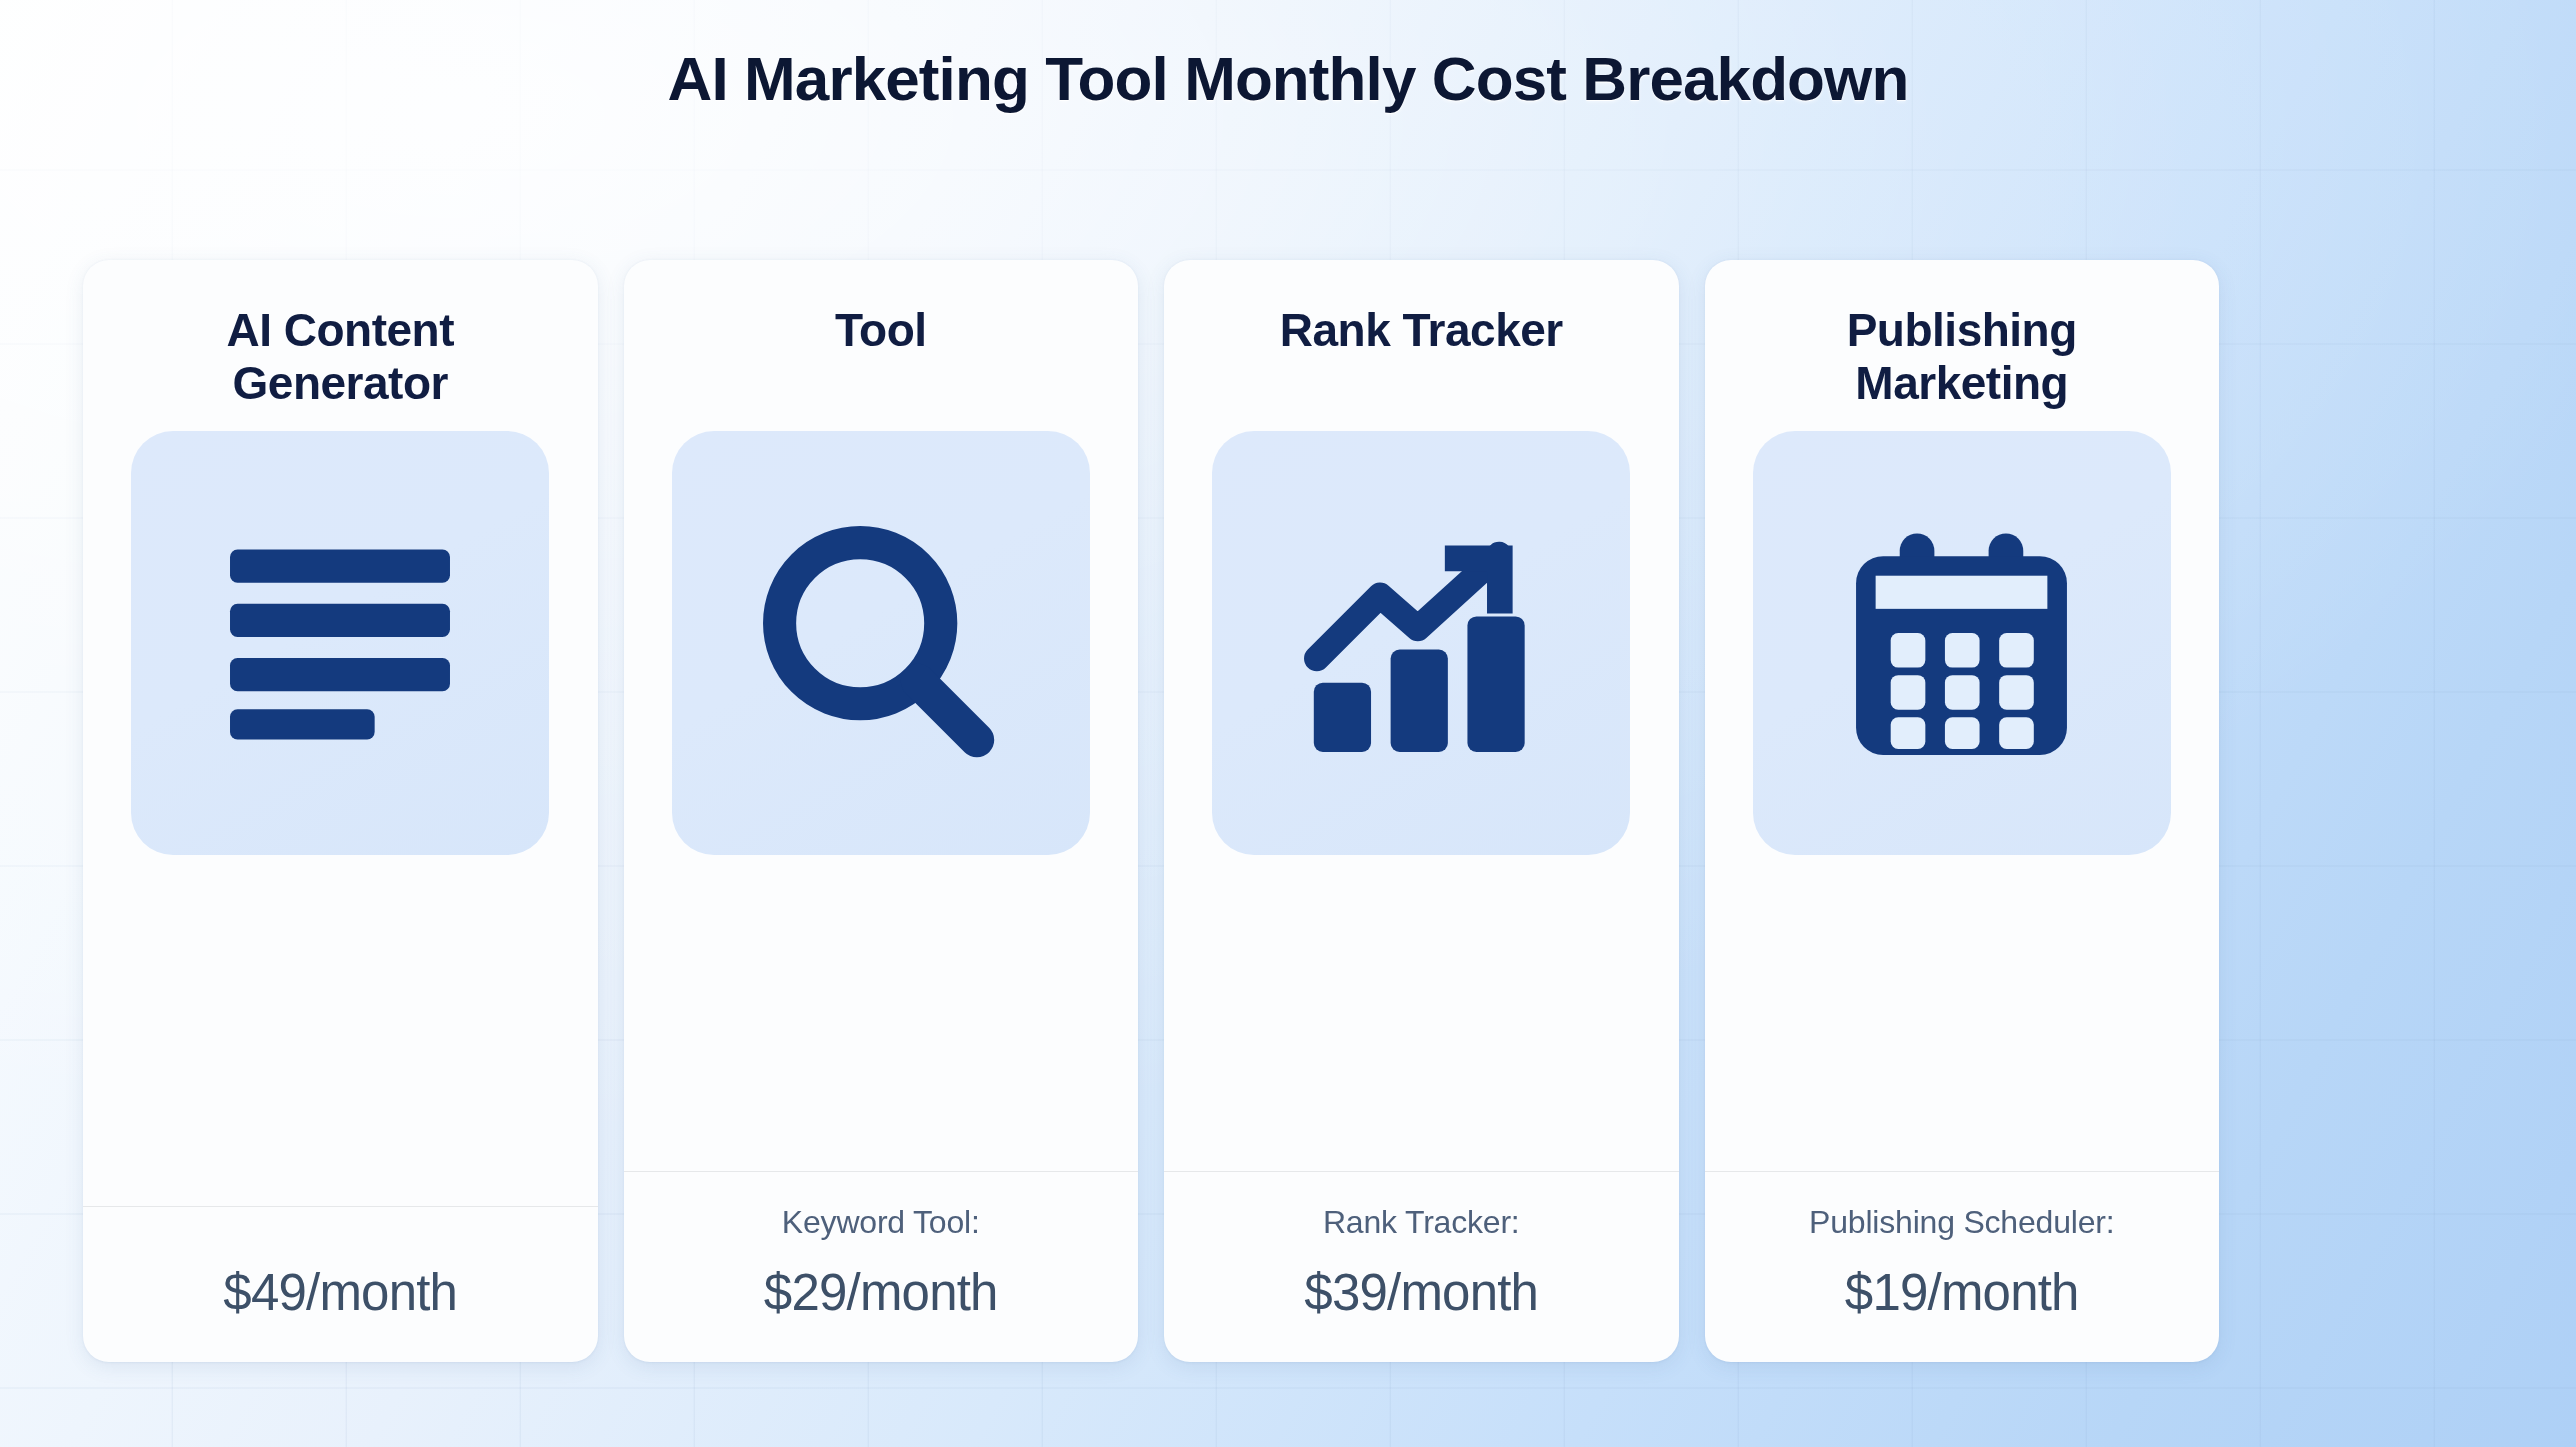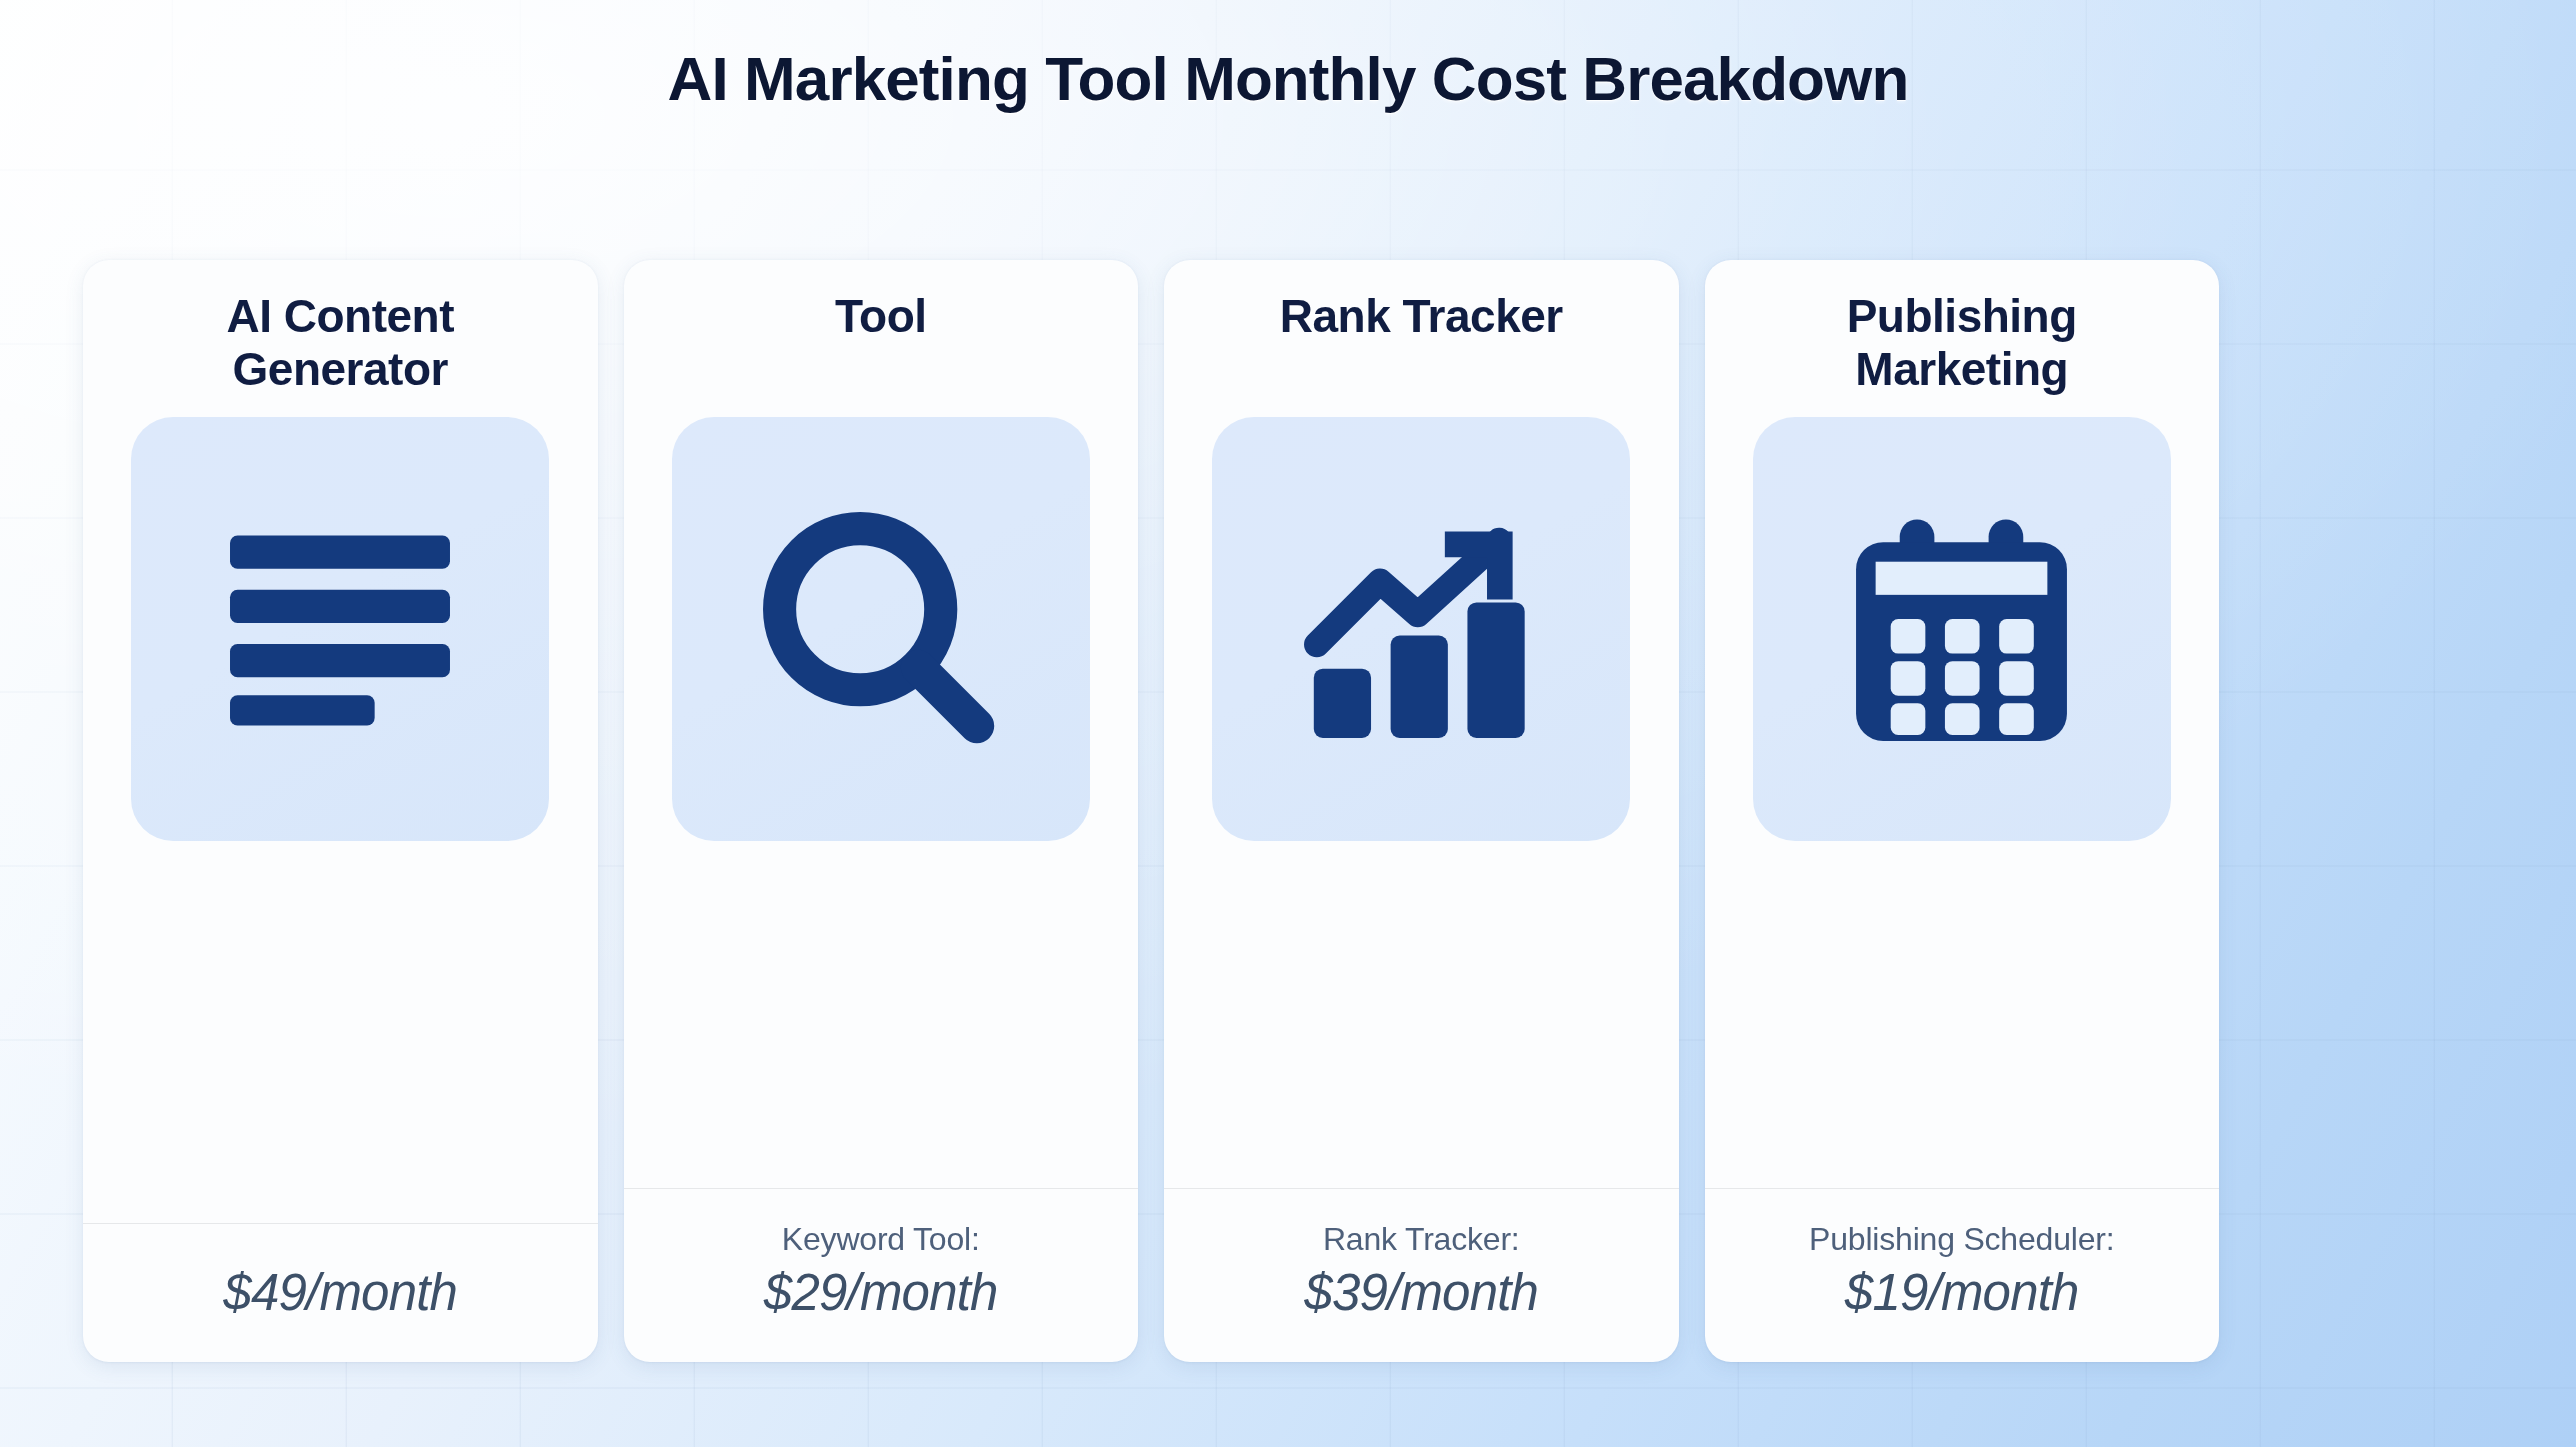--- a/index.html
+++ b/index.html
@@ -63,21 +63,21 @@
     flex: 1 1 0;
     background: #fcfdfe;
     border-radius: 26px;
     box-shadow: 0 4.5px 19.6px rgba(60,95,150,0.10), 0 0.8px 2.3px rgba(60,95,150,0.07);
     display:flex;
     flex-direction:column;
     align-items:center;
     overflow:hidden;
   }
   .card-title {
-    margin-top: 30px;
+    margin-top: 44px;
     width: 100%;
     text-align:center;
     font-size: 46px;
     font-weight: 700;
     line-height: 1.16;
     letter-spacing: -0.5px;
     color: #101d42;
     padding: 0 13.6px;
     min-height: 115px;
   }
@@ -109,27 +109,26 @@
     flex-shrink:0;
   }
   .price-label {
     font-size: 32px;
     font-weight: 400;
     color: #4e607b;
     letter-spacing: -0.2px;
     line-height:1.1;
   }
   .price-value {
-    margin-top: 9px;
+    margin-top: 26px;
     font-size: 51px;
     font-weight: 400;
     color: #3d5068;
     letter-spacing: -0.8px;
     line-height:1.05;
-    font-style:italic;
   }
 </style>
 </head>
 <body>
 
 <div id="bg-layer"></div>
 <div id="bg-grid"></div>
 <div id="bg-vignette"></div>
 
 <h1 id="page-title">AI Marketing Tool Monthly Cost Breakdown</h1>

